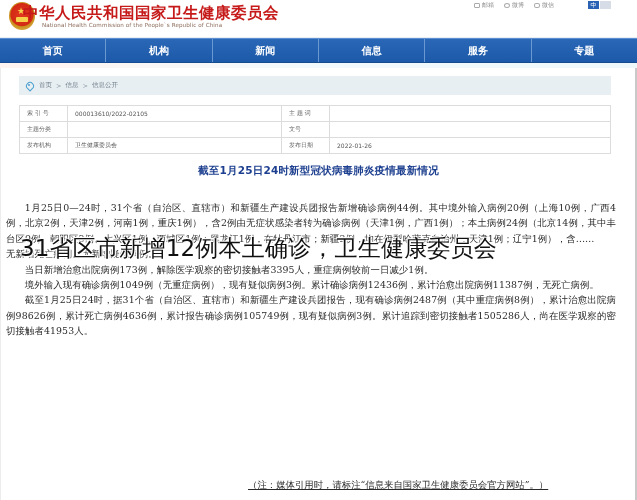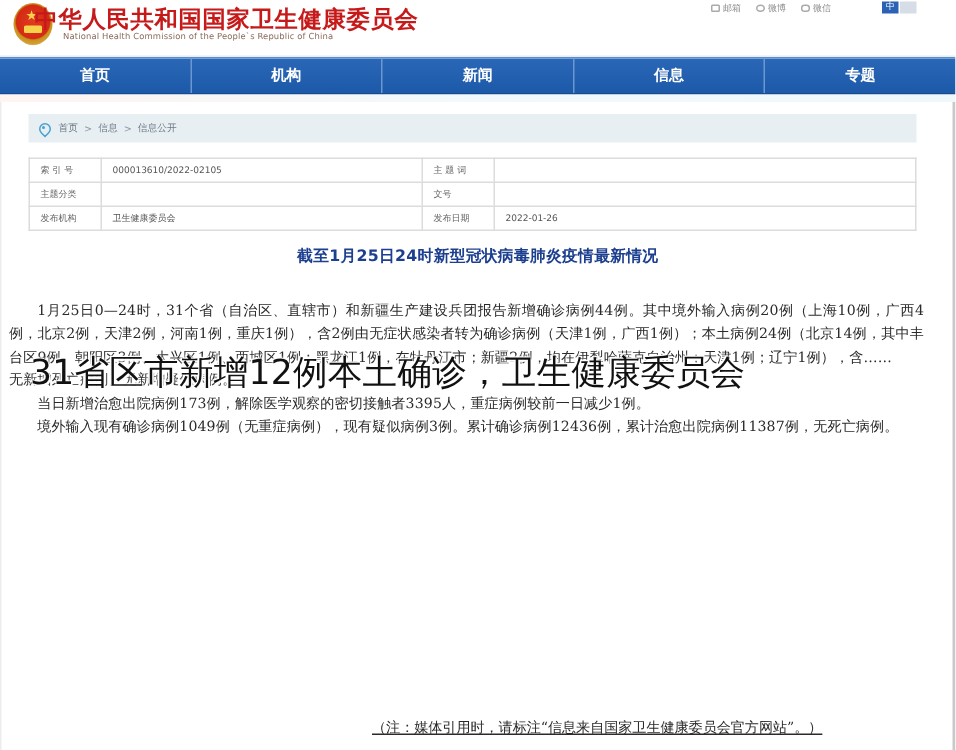--- a/index.html
+++ b/index.html
@@ -78,20 +78,21 @@
     <div class="b1">中</div>
     <div class="b2"></div>
   </div>
 </div>
 
 <div class="navbar">
   <div class="nav-item">首页</div>
   <div class="nav-item">机构</div>
   <div class="nav-item">新闻</div>
   <div class="nav-item">信息</div>
+  <div class="nav-item">服务</div>
   <div class="nav-item">专题</div>
 </div>
 <div class="nav-strip"></div>
 
 <div class="page-frame"></div>
 
 <div class="breadcrumb">
   <span class="bc-icon"></span>
   <span>首页</span>
   <span class="bc-sep">&gt;</span>
@@ -123,16 +124,17 @@
 </tbody>
   </table>
 
 <div class="article-title">截至1月25日24时新型冠状病毒肺炎疫情最新情况</div>
 
 <div class="article-body">
   <p>1月25日0—24时，31个省（自治区、直辖市）和新疆生产建设兵团报告新增确诊病例44例。其中境外输入病例20例（上海10例，广西4例，北京2例，天津2例，河南1例，重庆1例），含2例由无症状感染者转为确诊病例（天津1例，广西1例）；本土病例24例（北京14例，其中丰台区9例、朝阳区3例、大兴区1例、西城区1例；黑龙江1例，在牡丹江市；新疆2例，均在伊犁哈萨克自治州；天津1例；辽宁1例），含……</p>
   <p style="text-indent:0">无新增死亡病例。无新增疑似病例。</p>
   <p>当日新增治愈出院病例173例，解除医学观察的密切接触者3395人，重症病例较前一日减少1例。</p>
   <p>境外输入现有确诊病例1049例（无重症病例），现有疑似病例3例。累计确诊病例12436例，累计治愈出院病例11387例，无死亡病例。</p>
+  <p>截至1月25日24时，据31个省（自治区、直辖市）和新疆生产建设兵团报告，现有确诊病例2487例（其中重症病例8例），累计治愈出院病例98626例，累计死亡病例4636例，累计报告确诊病例105749例，现有疑似病例3例。累计追踪到密切接触者1505286人，尚在医学观察的密切接触者41953人。</p>
 </div>
 <div class="article-note">（注：媒体引用时，请标注“信息来自国家卫生健康委员会官方网站”。）</div>
 
 <div class="overlay-caption">31省区市新增12例本土确诊，卫生健康委员会</div>
 
 </body></html>

